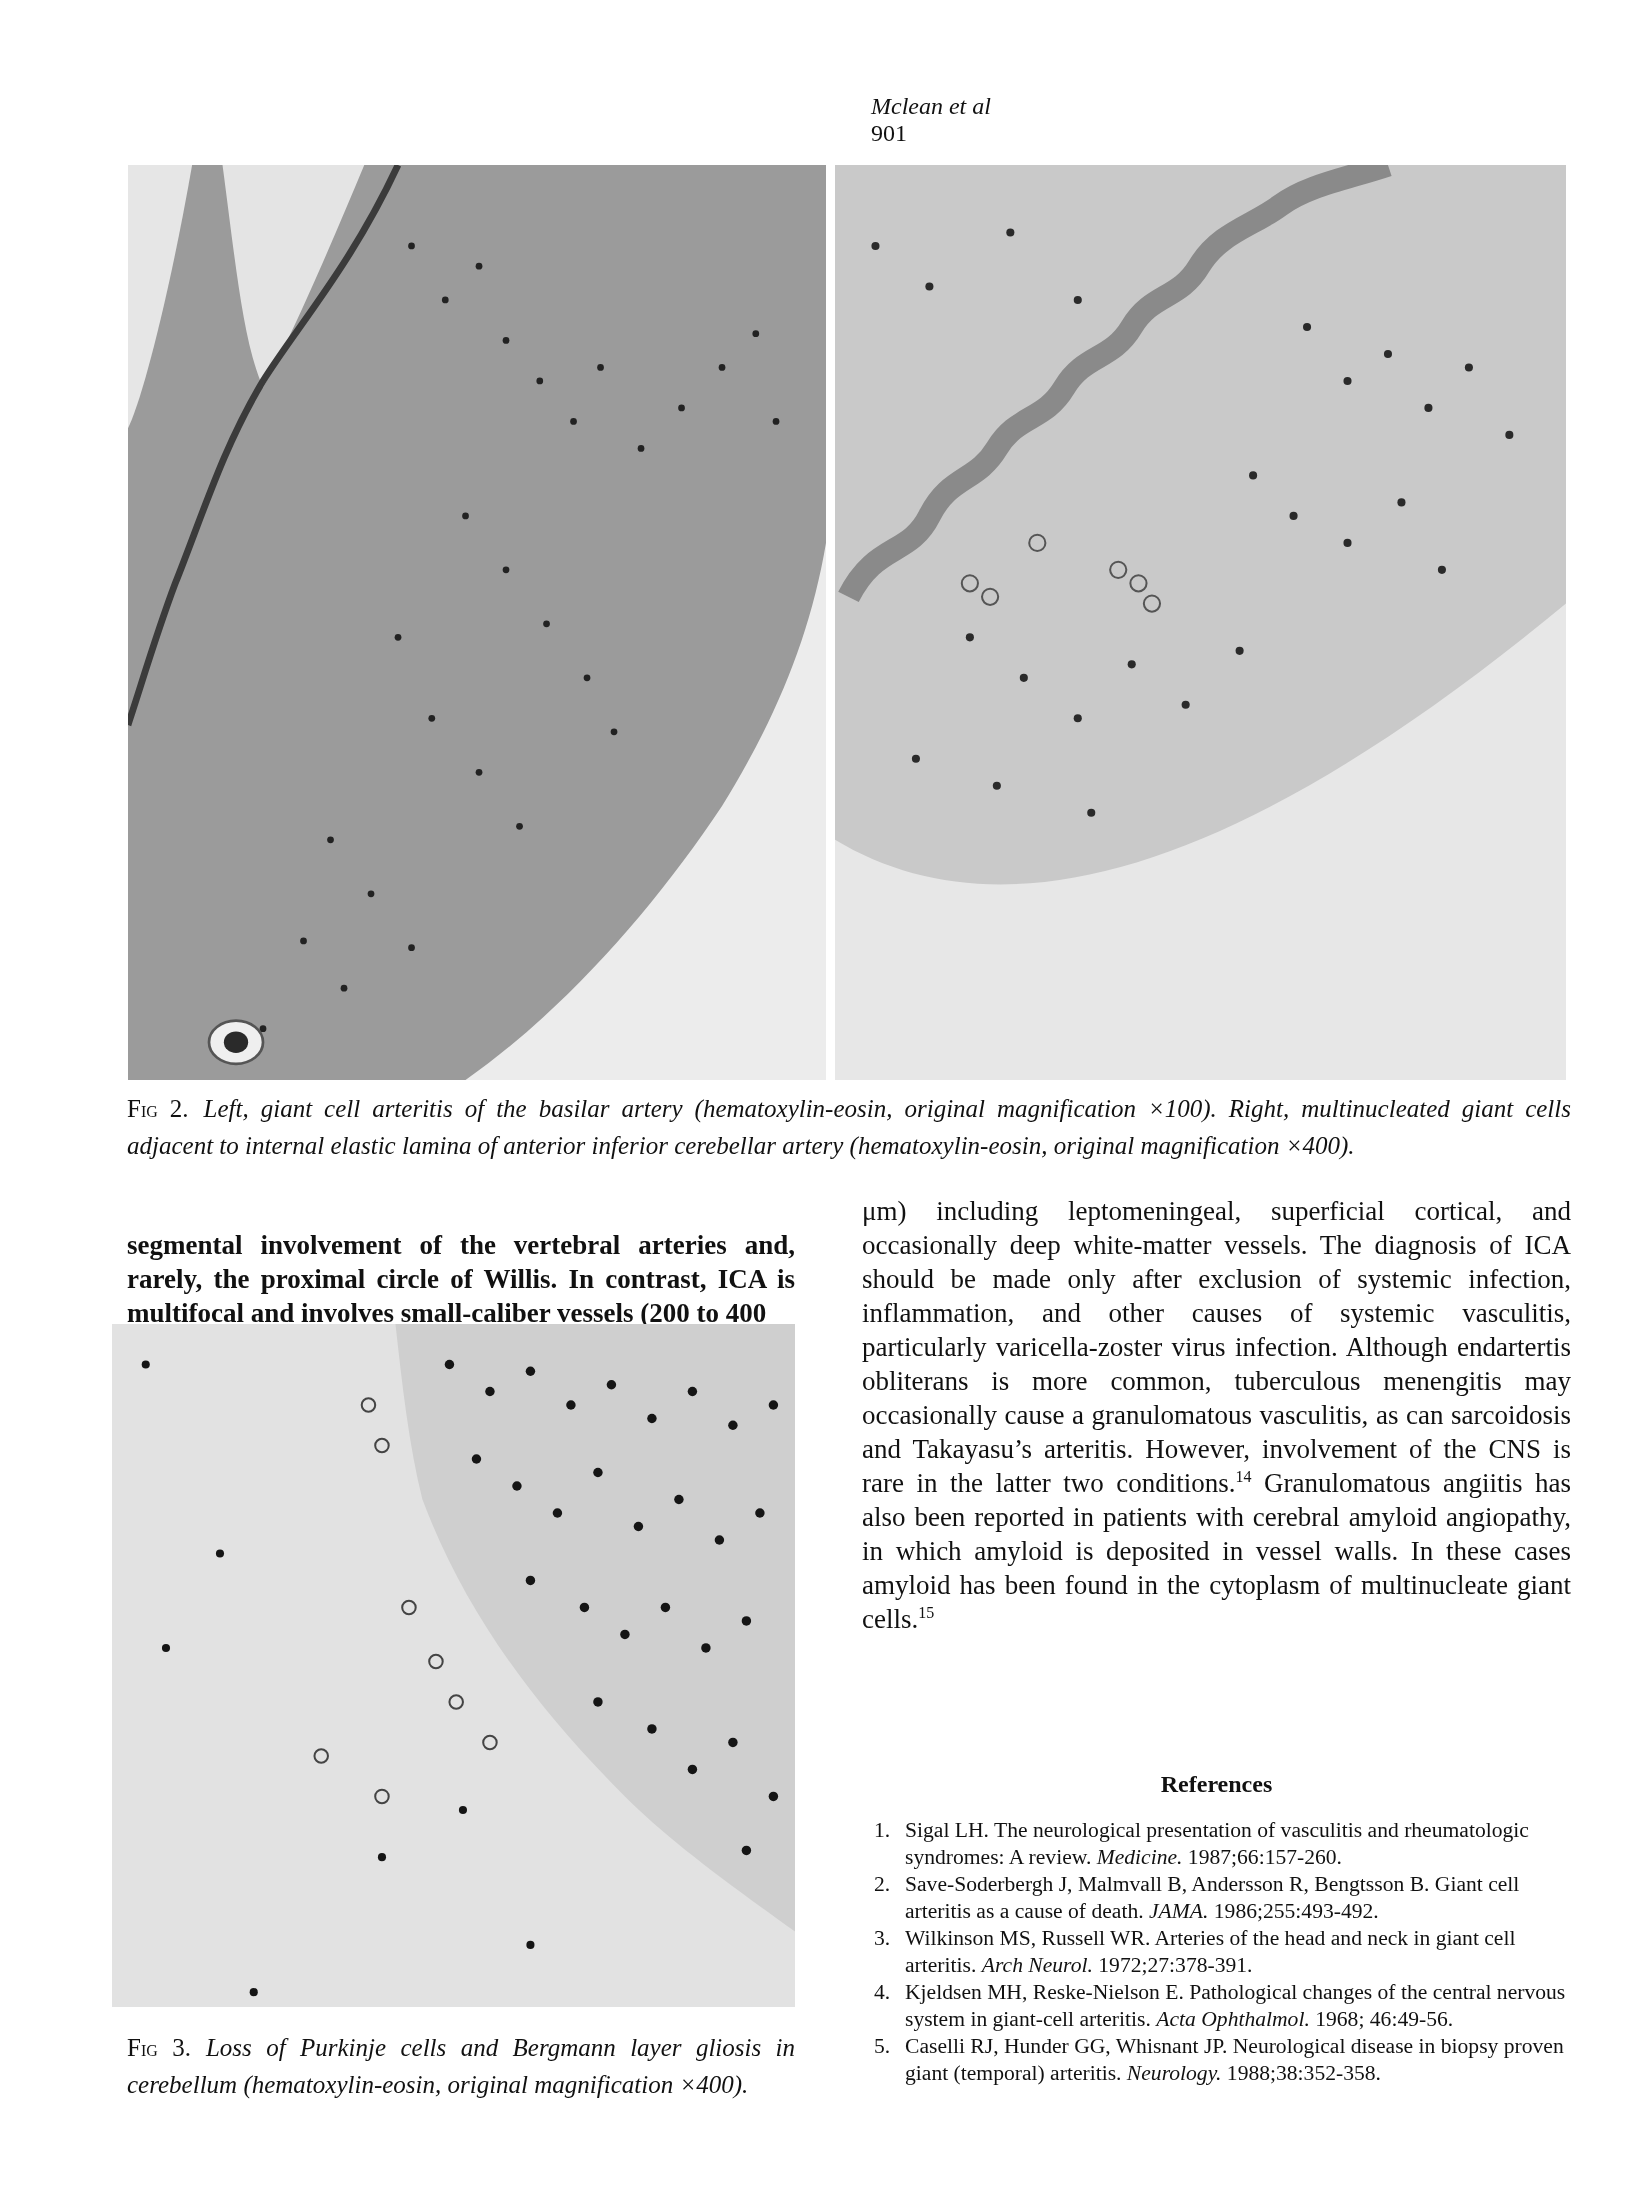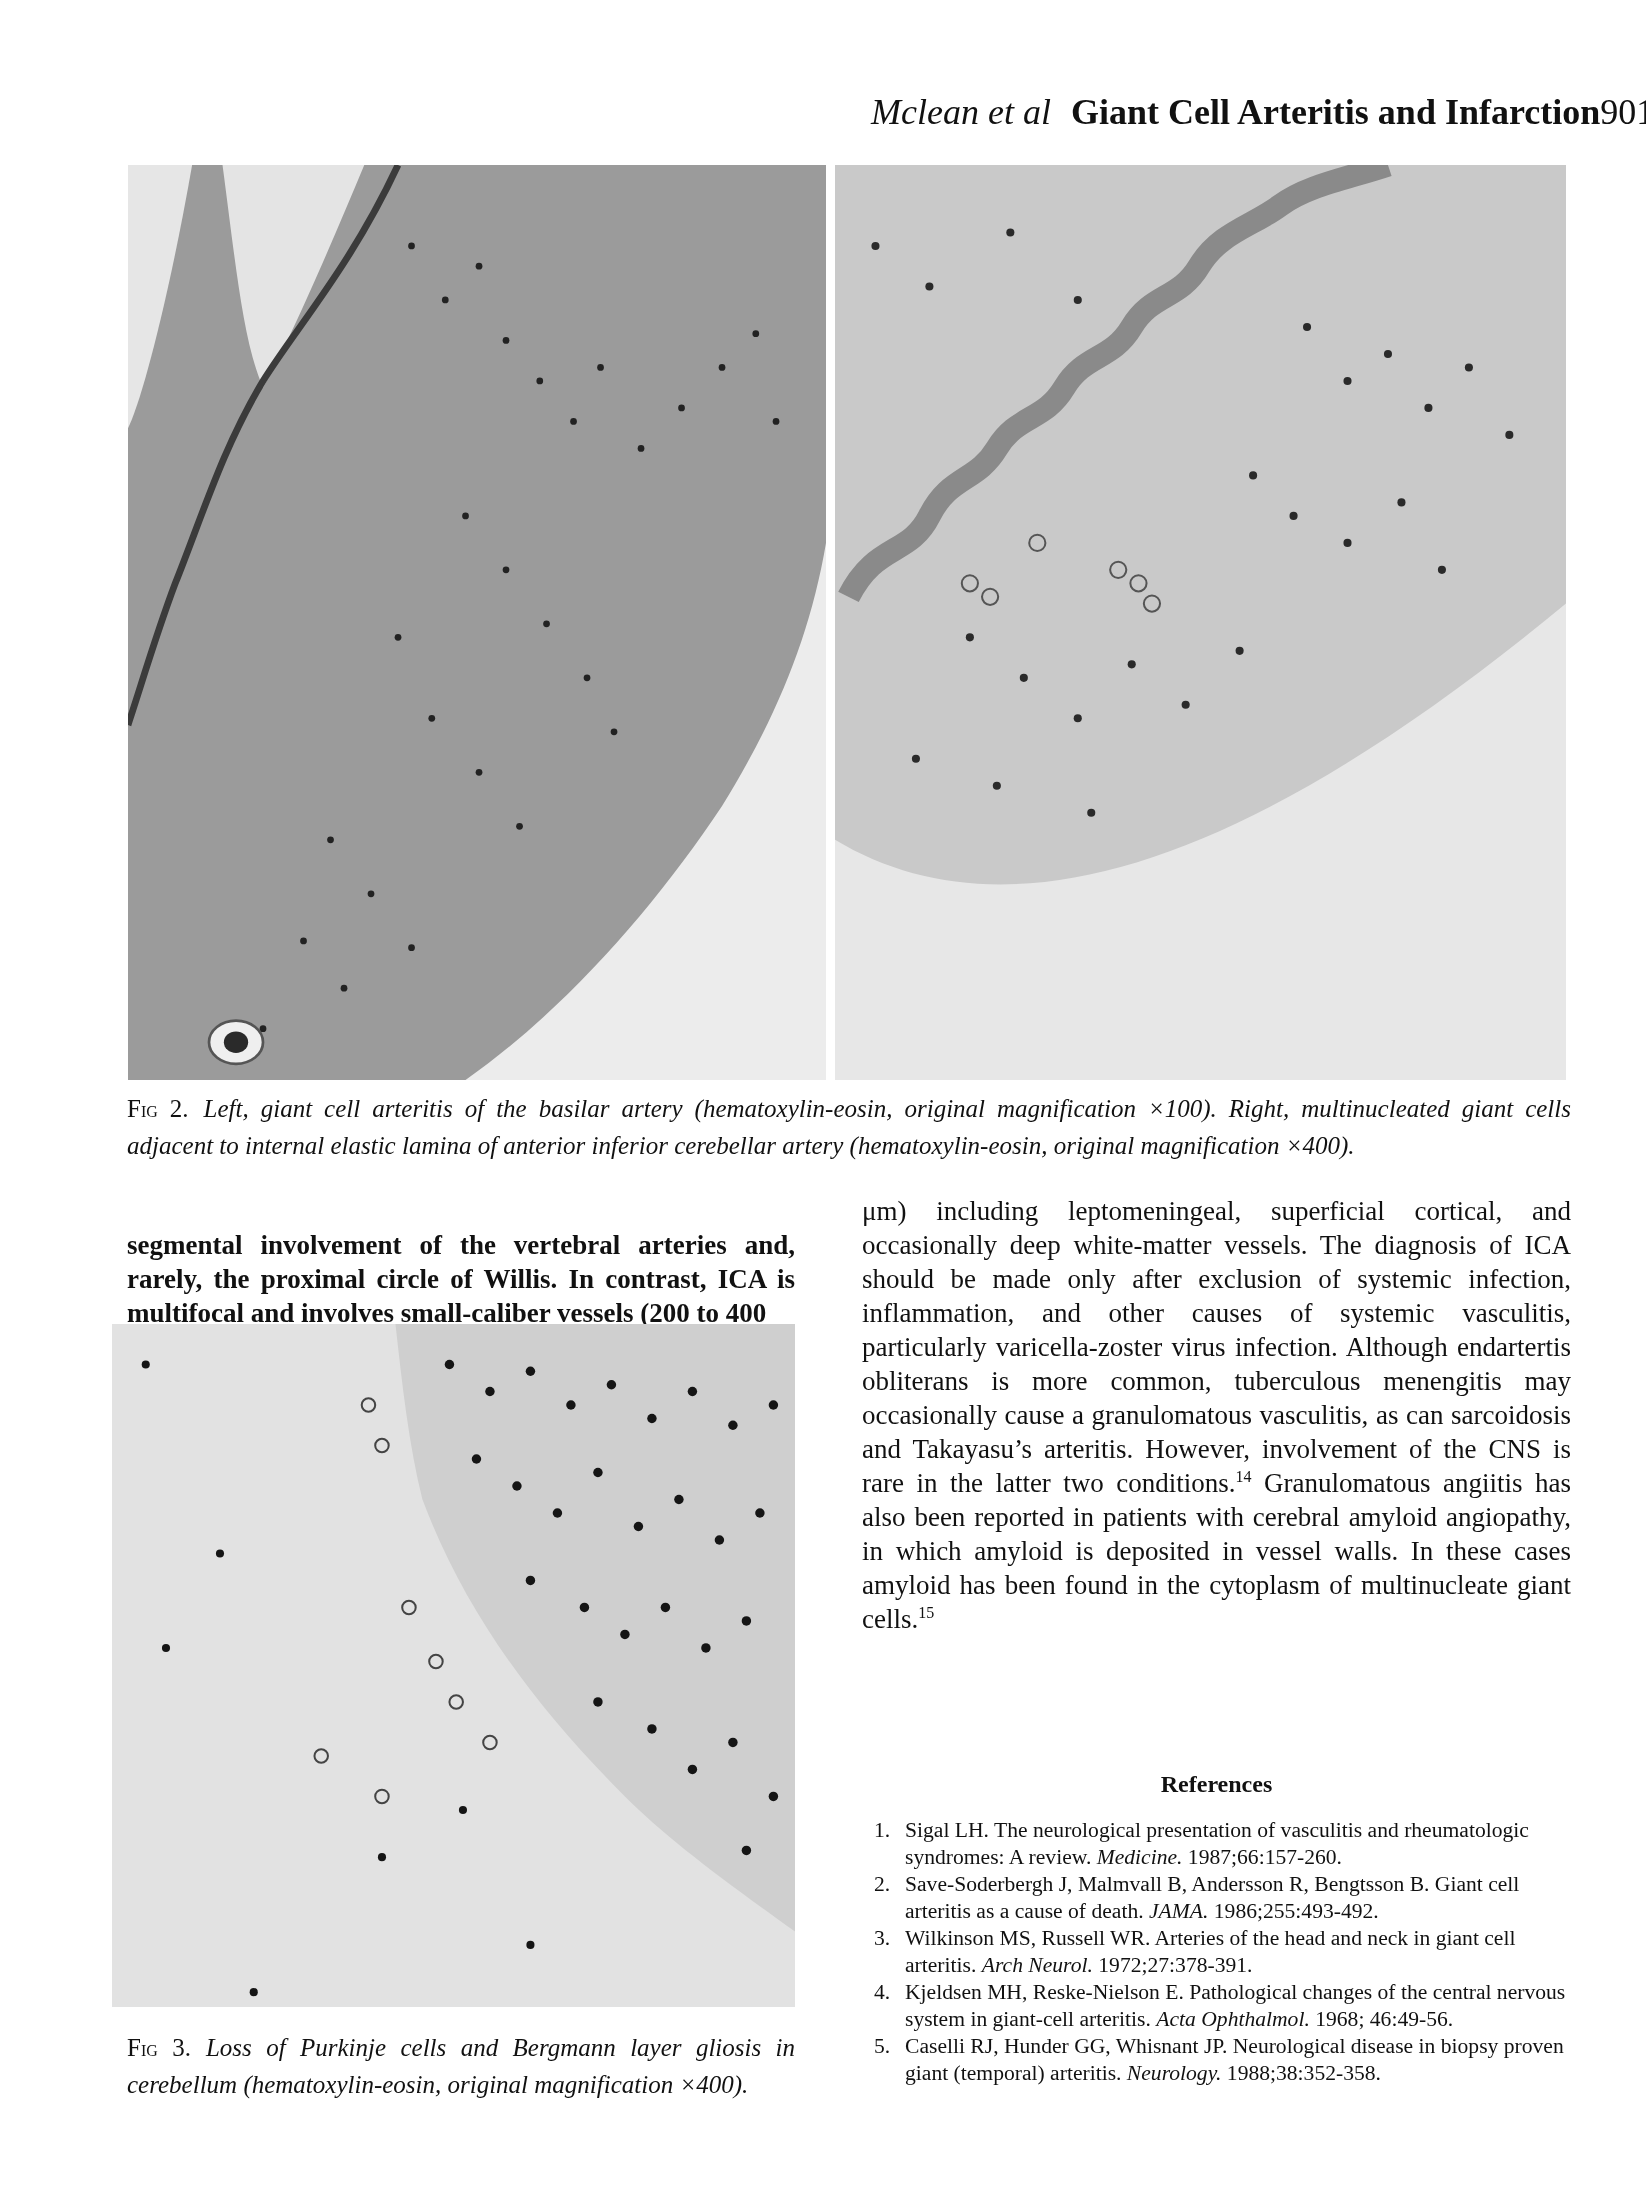--- a/index.html
+++ b/index.html
@@ -1,22 +1,22 @@
 <!DOCTYPE html>
 <html style="font-size:10.8px"><head>
 <meta charset="utf-8">
 <style>
   html, body { margin:0; padding:0; background:#ffffff; }
   body { width:1647px; height:2205px; position:relative; overflow:hidden;
          font-family:"Liberation Serif","DejaVu Serif",serif; color:#111; }
   .abs { position:absolute; }
 
   
-  #running-head { left:871px; top:93px; width:698px; height:40px; font-size:36px;
-                  display:flex; align-items:flex-end; white-space:nowrap; }
+  #running-head { left:871px; top:93px; width:698px; height:40px; font-size:24px;
+                  display:flex; align-items:flex-start; white-space:nowrap;flex-direction:column; }
   #running-head .authors { font-style:italic; margin-right:20px; }
   #running-head .title { font-weight:bold; flex:1; }
   #running-head .page { }
 
   
   .micro { position:absolute; overflow:hidden; background:#a8a8a8; }
   .micro svg { width:100%; height:100%; display:block; }
 
   #fig2-left  { left:128px;  top:165px; width:698px; height:915px; }
   #fig2-right { left:835px; top:165px; width:731px; height:915px; }
@@ -41,21 +41,20 @@
   #refs-list { left:862px; top:1817px; width:709px; font-size:21.6px; line-height:27px; margin:0; padding:0; list-style:none; }
   #refs-list li { position:relative; padding-left:43px; text-align:left; }
   #refs-list li .num { position:absolute; left:12px; top:0; }
   #refs-list li .journal { font-style:italic; }
 </style>
 </head>
 <body>
 
 <div id="running-head" class="abs">
   <span class="authors">Mclean et al</span>
-  <span class="title">Giant Cell Arteritis and Infarction</span>
   <span class="page">901</span>
 </div>
 
 <div id="fig2-left" class="micro">
   <svg viewBox="0 0 1034 1356" preserveAspectRatio="none">
     <rect x="0" y="0" width="1034" height="1356" fill="#9b9b9b"></rect>
 
     <path d="M0,0 L95,0 C60,200 20,350 0,390 Z" fill="#e6e6e6"></path>
     <path d="M140,0 L350,0 C300,120 240,260 200,330 C170,260 160,150 140,0 Z" fill="#e4e4e4"></path>
     <path d="M1034,560 L1034,1356 L500,1356 C650,1250 780,1100 880,950 C960,820 1010,700 1034,560 Z" fill="#ececec"></path>

